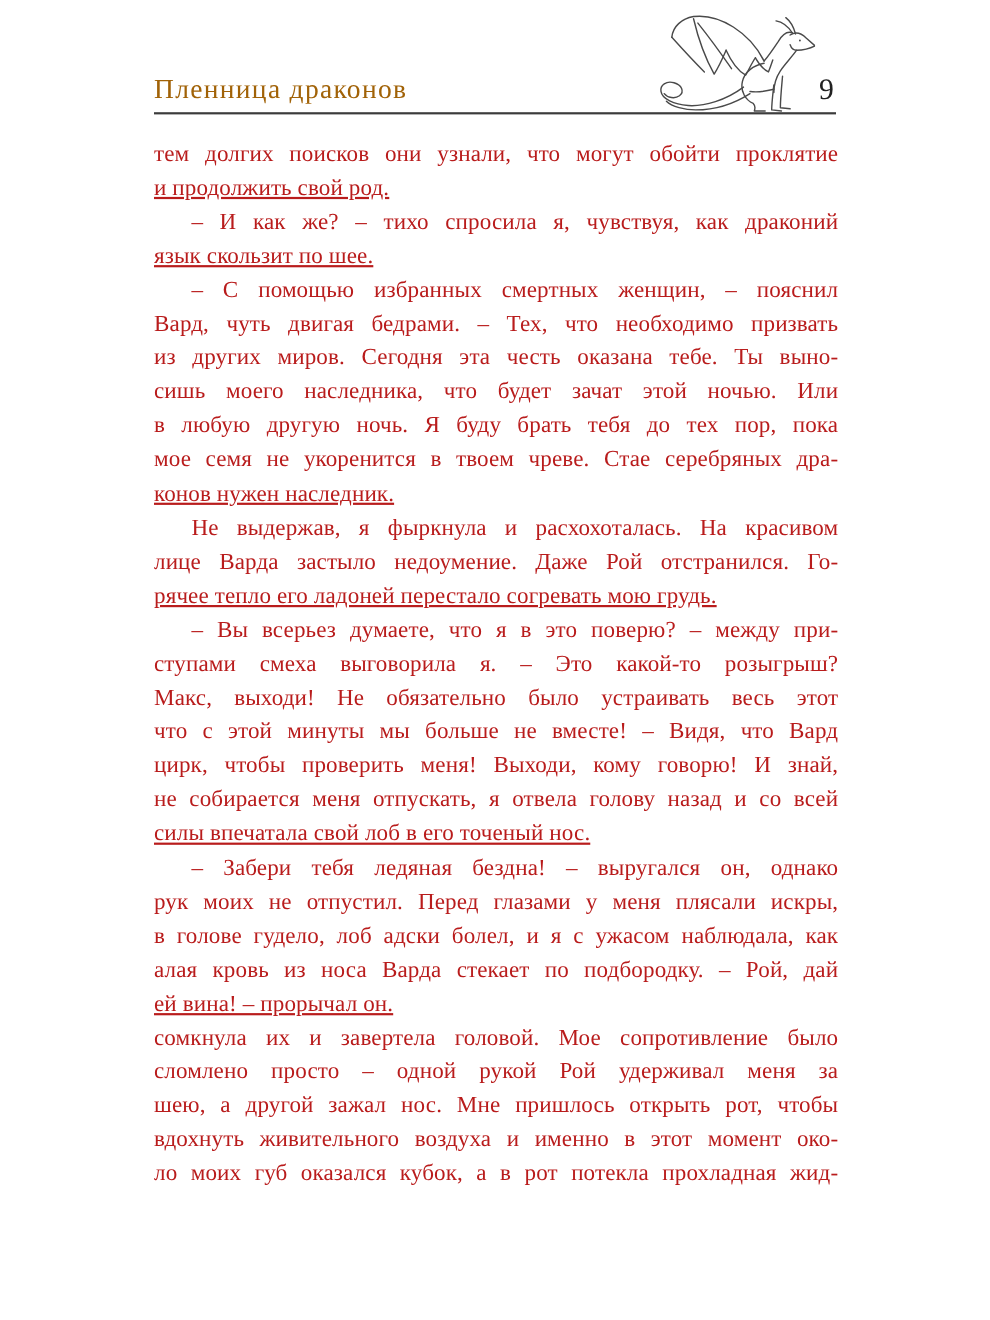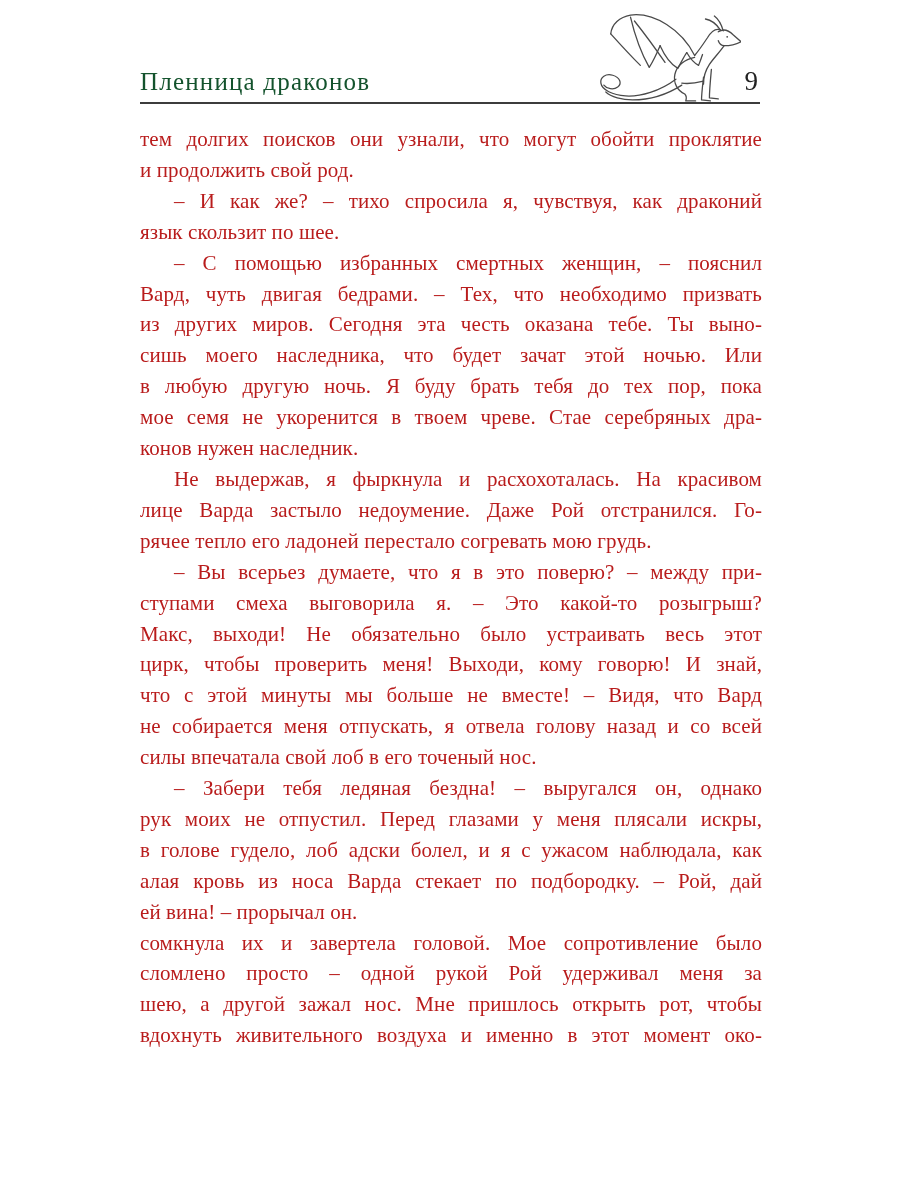--- a/index.html
+++ b/index.html
@@ -22,21 +22,21 @@
     top: 66px;
     width: 620px;
     height: 36px;
   }
   .running-title {
     position: absolute;
     left: 0;
     top: 2px;
     font-size: 25px;
     letter-spacing: 1.2px;
-    color: #14532d;
+    color: #a16207;
     white-space: nowrap;
   }
   .page-number {
     position: absolute;
     right: 2px;
     top: 0;
     font-size: 27px;
     color: #222222;
   }
   .dragon-wrap {
@@ -67,20 +67,21 @@
     line-height: 30.9px;
     text-align: justify;
     text-align-last: justify;
     color: #b91c1c;
     letter-spacing: 0.1px;
   }
   .line.indent { text-indent: 34px; }
   .line.last {
     text-align: left;
     text-align-last: left;
+    text-decoration: underline;
   }
 </style>
 </head>
 <body>
 
 <div class="page">
 
   <div class="running-header">
     <div class="running-title">Пленница драконов</div>
     <div class="page-number">9</div>
@@ -139,33 +140,34 @@
       </div>
       <div class="paragraph">
         <div class="line indent">Не выдержав, я фыркнула и расхохоталась. На красивом</div>
         <div class="line">лице Варда застыло недоумение. Даже Рой отстранился. Го-</div>
         <div class="line last">рячее тепло его ладоней перестало согревать мою грудь.</div>
       </div>
       <div class="paragraph">
         <div class="line indent">– Вы всерьез думаете, что я в это поверю? – между при-</div>
         <div class="line">ступами смеха выговорила я. – Это какой-то розыгрыш?</div>
         <div class="line">Макс, выходи! Не обязательно было устраивать весь этот</div>
+        <div class="line">что с этой минуты мы больше не вместе! – Видя, что Вард</div>
         <div class="line">цирк, чтобы проверить меня! Выходи, кому говорю! И знай,</div>
-        <div class="line">что с этой минуты мы больше не вместе! – Видя, что Вард</div>
         <div class="line">не собирается меня отпускать, я отвела голову назад и со всей</div>
         <div class="line last">силы впечатала свой лоб в его точеный нос.</div>
       </div>
       <div class="paragraph">
         <div class="line indent">– Забери тебя ледяная бездна! – выругался он, однако</div>
         <div class="line">рук моих не отпустил. Перед глазами у меня плясали искры,</div>
         <div class="line">в голове гудело, лоб адски болел, и я с ужасом наблюдала, как</div>
         <div class="line">алая кровь из носа Варда стекает по подбородку. – Рой, дай</div>
         <div class="line last">ей вина! – прорычал он.</div>
       </div>
       <div class="paragraph">
         <div class="line">сомкнула их и завертела головой. Мое сопротивление было</div>
         <div class="line">сломлено просто – одной рукой Рой удерживал меня за</div>
         <div class="line">шею, а другой зажал нос. Мне пришлось открыть рот, чтобы</div>
         <div class="line">вдохнуть живительного воздуха и именно в этот момент око-</div>
+        <div class="line">ло моих губ оказался кубок, а в рот потекла прохладная жид-</div>
       </div>
     </div>
 
 </div>
 
 </body></html>

